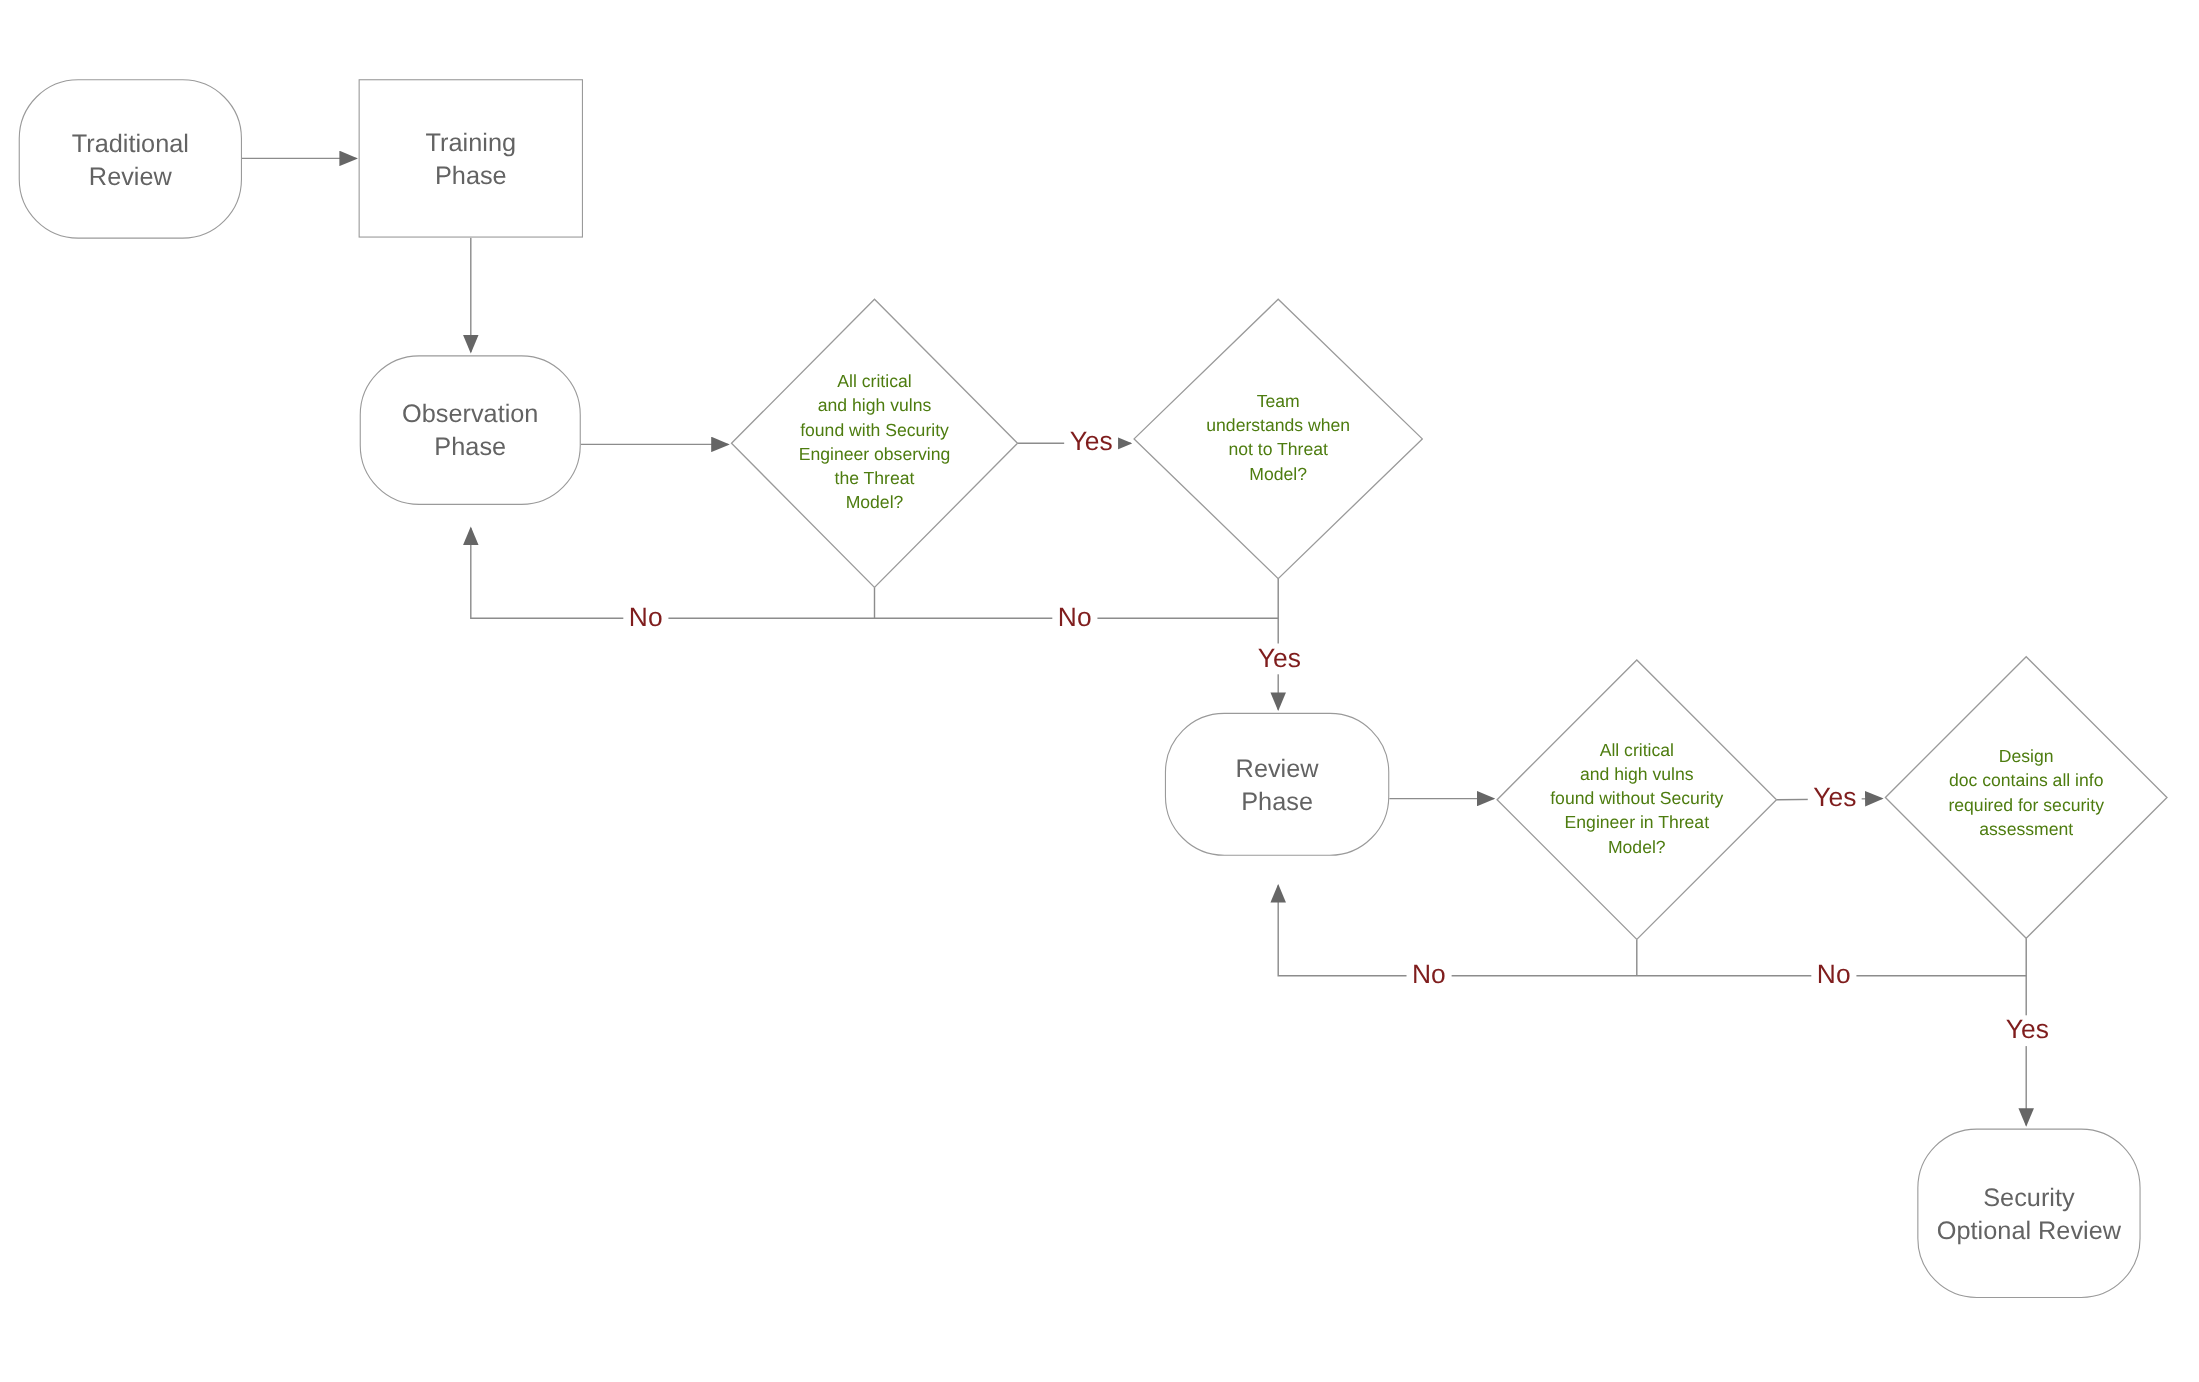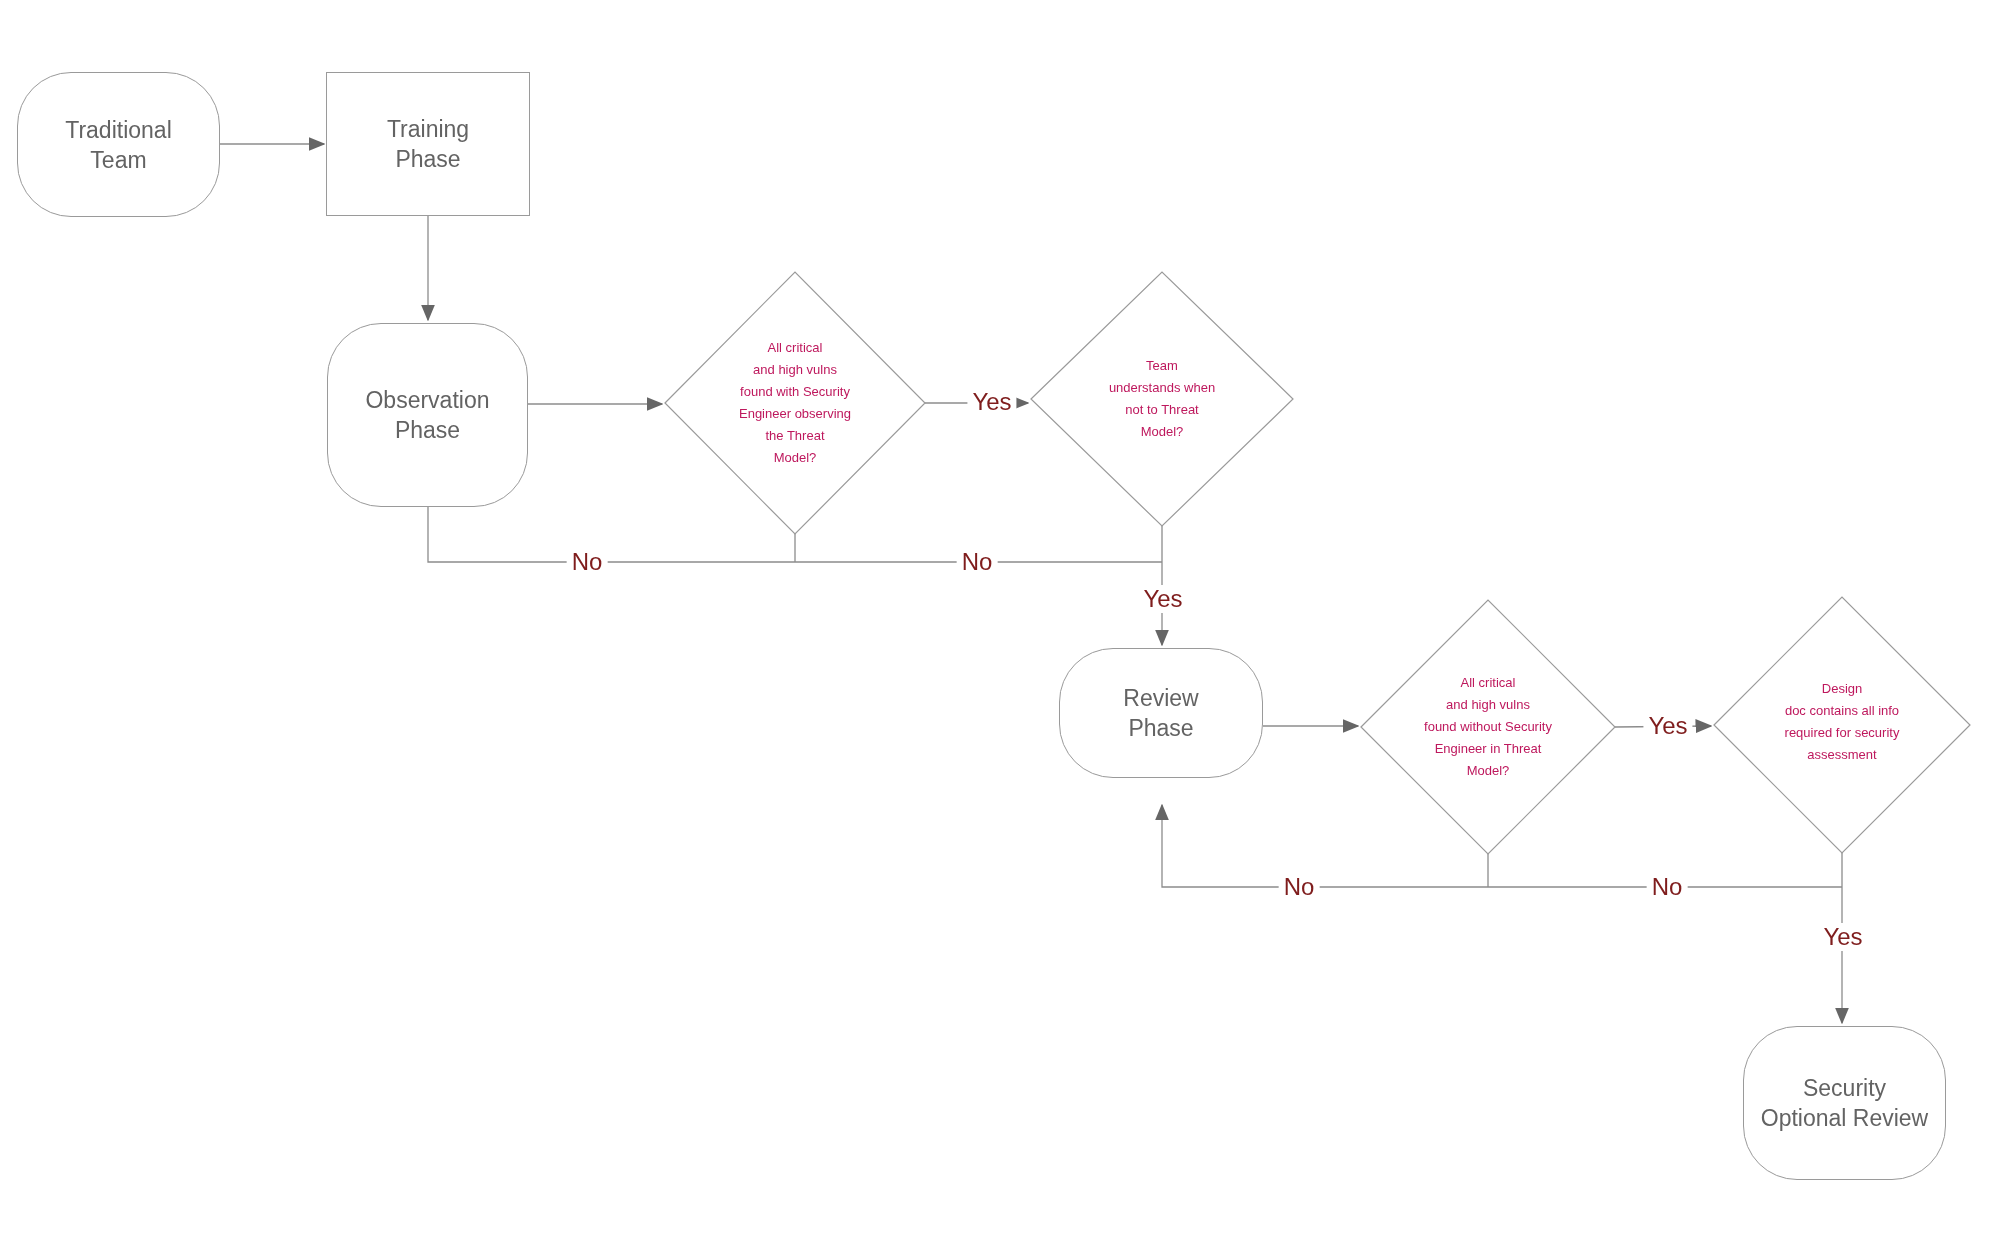--- a/index.html
+++ b/index.html
@@ -46,23 +46,23 @@
     font-size: 23px;
     line-height: 30px;
     color: #636363;
   }
   .rounded { border-radius: 54px; }
   .diamond-label {
     position: absolute;
     transform: translate(-50%, -50%);
     text-align: center;
     white-space: pre-line;
-    font-size: 13px;
+    font-size: 16px;
     line-height: 22px;
-    color: #be185d;
+    color: #4d7c0f;
     width: 240px;
     pointer-events: none;
   }
   .edge-label {
     position: absolute;
     transform: translate(-50%, -50%);
     background: #ffffff;
     padding: 0 5px;
     font-size: 24px;
     line-height: 28px;
@@ -96,29 +96,29 @@
     <path class="edge" d="M 1842 887 L 1162 887 L 1162 805" marker-end="url(#arw)"></path>
 
     <polygon class="diamond" points="665,403 795,272 925,403 795,534"></polygon>
     <polygon class="diamond" points="1031,399 1162,272 1293,399 1162,526"></polygon>
     <polygon class="diamond" points="1361,727 1488,600 1615,727 1488,854"></polygon>
     <polygon class="diamond" points="1714,725 1842,597 1970,725 1842,853"></polygon>
   </svg>
 
   <div class="node rounded" style="left:17px; top:72px; width:203px; height:145px;">
     <span class="node-label">Traditional
-Team</span>
+Review</span>
   </div>
 
   <div class="node" style="left:326px; top:72px; width:204px; height:144px;">
     <span class="node-label">Training
 Phase</span>
   </div>
 
-  <div class="node rounded" style="left:327px; top:323px; width:201px; height:184px;justify-content:center;">
+  <div class="node rounded" style="left:327px; top:323px; width:201px; height:136px;justify-content:center;">
     <span class="node-label">Observation
 Phase</span>
   </div>
 
   <div class="node rounded" style="left:1059px; top:648px; width:204px; height:130px;">
     <span class="node-label">Review
 Phase</span>
   </div>
 
   <div class="node rounded" style="left:1743px; top:1026px; width:203px; height:154px;">

